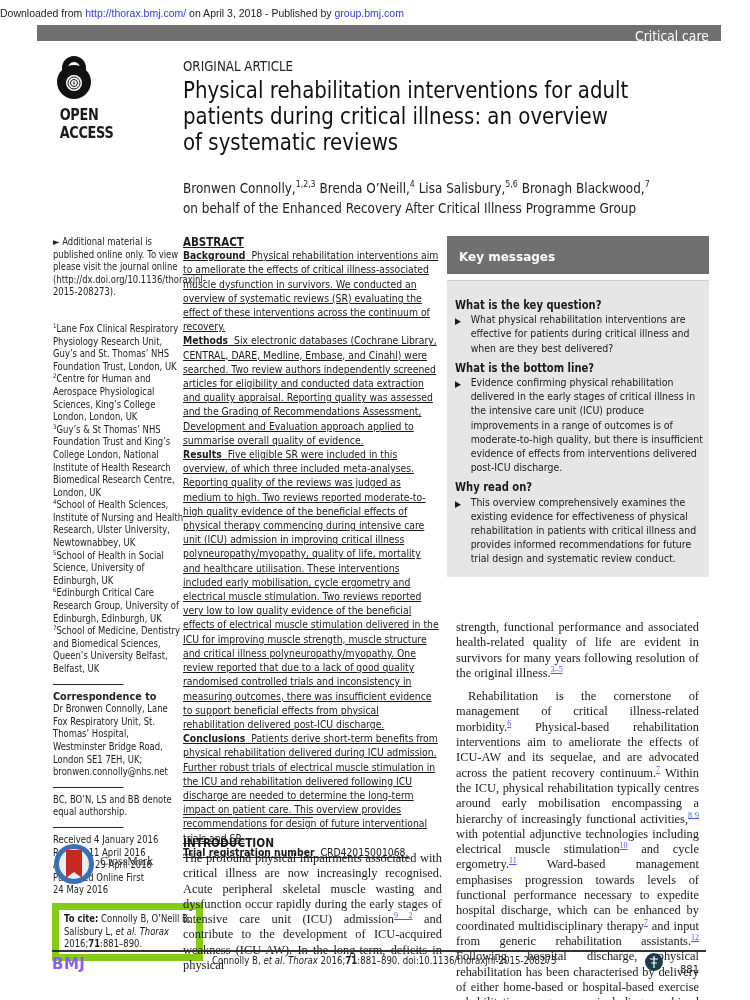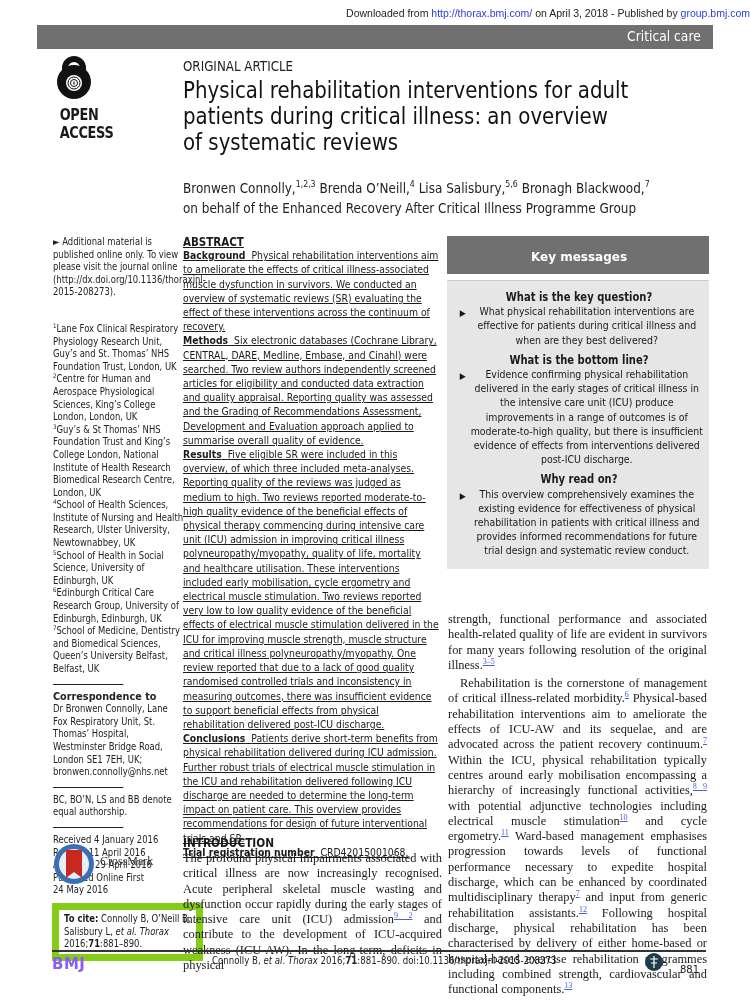--- a/index.html
+++ b/index.html
@@ -1,66 +1,66 @@
 <!DOCTYPE html>
 <html><head>
 <meta charset="utf-8">
 <style>
   html, body { margin:0; padding:0; background:#fff; }
   body { width:750px; height:1000px; position:relative; overflow:hidden; color:#1a1a1a;
          font-family:"Liberation Sans", sans-serif; }
   .abs { position:absolute; }
   a.lnk { color:#2a3fd6; text-decoration:none; }
-  .topline { left:0; width:750px; top:7px; text-align:right; font-size:10.5px; color:#222; }
+  .topline { left:0; width:750px; top:7px; text-align:left; font-size:10.5px; color:#222; }
   .openaccess { left:52px; top:56px; width:110px; }
   .openaccess .txt { font-weight:bold; font-size:15px; font-family:"DejaVu Sans", sans-serif; letter-spacing:-0.4px; margin-top:2px; transform:scaleX(0.86); }
   .article-type { left:183px; top:58px; font-size:14px; font-family:"DejaVu Sans", sans-serif; transform:scaleX(0.85); transform-origin:left; color:#222;}
   .title { left:183px; top:77px; width:520px; font-size:23px; line-height:26px; font-family:"DejaVu Sans", sans-serif; color:#111; transform:scaleX(0.86); transform-origin:left; width:600px;}
   .authors { left:183px; top:178px; width:600px; font-size:14px; line-height:20px; font-family:"DejaVu Sans", sans-serif; color:#222; transform:scaleX(0.86); transform-origin:left; }
   sup { font-size:65%; line-height:0; }
   .side { left:53px; width:130px; font-size:9.6px; line-height:12.6px; color:#222; font-family:"DejaVu Sans", sans-serif; }
   .side p { margin:0; }
   .cond { transform:scaleX(0.88); transform-origin:left; width:148px; }
   .rule { height:1px; background:#222; width:80px; margin:8px 0 6px 0; }
   .abstract { left:183px; top:235px; width:260px; font-size:10.8px; line-height:14.2px; color:#1a1a1a; font-family:"DejaVu Sans", sans-serif;text-decoration:underline; }
   .abstract .inner { transform:scaleX(0.86); transform-origin:left; width:300px; }
   .abstract b { font-weight:bold; }
   .abstract p { margin:0; }
-  .km { left:447px; top:236px; width:262px; background:#e6e6e6;text-align:center; }
+  .km { left:447px; top:236px; width:262px; background:#e6e6e6; }
   .km .head { background:#707070; color:#fff; font-weight:bold; font-size:12px; padding:14px 10px 10px 12px; font-family:"DejaVu Sans", sans-serif; }
   .km .sep { height:6px; background:#fff; border-bottom:1px solid #ccc; }
-  .km .body { padding:4px 8px 10px 8px; font-size:10.8px; line-height:14.2px; font-family:"DejaVu Sans", sans-serif; }
+  .km .body { padding:12px 8px 10px 8px; font-size:10.8px; line-height:14.2px; font-family:"DejaVu Sans", sans-serif; }
   .km .body .inner { transform:scaleX(0.87); transform-origin:left; width:285px; }
   .km h4 { margin:5px 0 1px 0; font-size:11.5px; }
   .km .item { display:flex; }
   .km .item .tri { width:18px; flex:0 0 18px; font-size:9px; padding-top:1px; }
   .serif { font-family:"Liberation Serif", serif; font-size:12.4px; line-height:15.3px; color:#1a1a1a; text-align:justify; }
   .intro-h { left:183px; top:836px; font-weight:bold; font-size:12px; font-family:"DejaVu Sans", sans-serif; transform:scaleX(0.88); transform-origin:left; }
   .intro { left:183px; top:851px; width:259px; }
   .rcol { left:448px; top:612px; width:259px; }
-  .rcol p { margin:0; }
+  .rcol p { margin:8px; }
   .ref { color:#4a60e0; font-size:8px; vertical-align:super; line-height:0; }
   .crossmark { left:52px; top:842px; width:150px; height:50px; }
   .cite { left:52px; top:903px; width:127px; border:7px solid #84cc16; padding:3px 5px; font-size:9.6px; line-height:12.5px; font-family:"DejaVu Sans", sans-serif; }
   .cite .inner { transform:scaleX(0.88); transform-origin:left; width:145px; }
   .footrule { left:52px; top:950px; width:654px; height:2px; background:#333; }
   .bmj { left:52px; top:955px; color:#8b5cf6; font-weight:bold; font-size:15px; font-family:"DejaVu Sans", sans-serif; letter-spacing:0.5px; }
   .footcite { left:212px; top:955px; font-size:10px; font-family:"DejaVu Sans", sans-serif; transform:scaleX(0.86); transform-origin:left; color:#222; }
   .pageno { left:680px; top:955px; font-size:10px; font-family:"DejaVu Sans", sans-serif; color:#222;margin-top:9px; }
   .badge { left:645px; top:953px; width:18px; height:18px; border-radius:50%; background:#1f3c4d; }
   .rulemid { left:183px; top:817px; width:130px; height:1px; background:#333; }
 </style>
 </head>
 <body>
 
 <div class="abs topline">
   <span>Downloaded from </span><a class="lnk" href="#">http://thorax.bmj.com/</a><span> on April 3, 2018 - Published by </span><a class="lnk" href="#">group.bmj.com</a>
 </div>
 
-<div class="abs" style="left:37px;top:25px;width:676px;height:24px;background:#707070;">
+<div class="abs" style="left:37px;top:25px;width:676px;height:16px;background:#707070;padding-left:8px;">
   <span style="position:absolute;right:12px;top:3px;color:#fff;font-size:14px;font-family:'DejaVu Sans',sans-serif;transform:scaleX(0.88);transform-origin:right;">Critical care</span>
 </div>
 
 <div class="abs openaccess">
   <svg width="44" height="44" viewBox="0 0 44 44">
     <circle cx="22" cy="26" r="17" fill="#111"></circle>
     <path d="M13 20 V12 a9 9 0 0 1 18 0 V16" fill="none" stroke="#111" stroke-width="6"></path>
     <circle cx="22" cy="27" r="8" fill="#fff"></circle>
     <circle cx="22" cy="27" r="6" fill="none" stroke="#111" stroke-width="1"></circle>
     <circle cx="22" cy="27" r="3.5" fill="none" stroke="#111" stroke-width="1"></circle>

